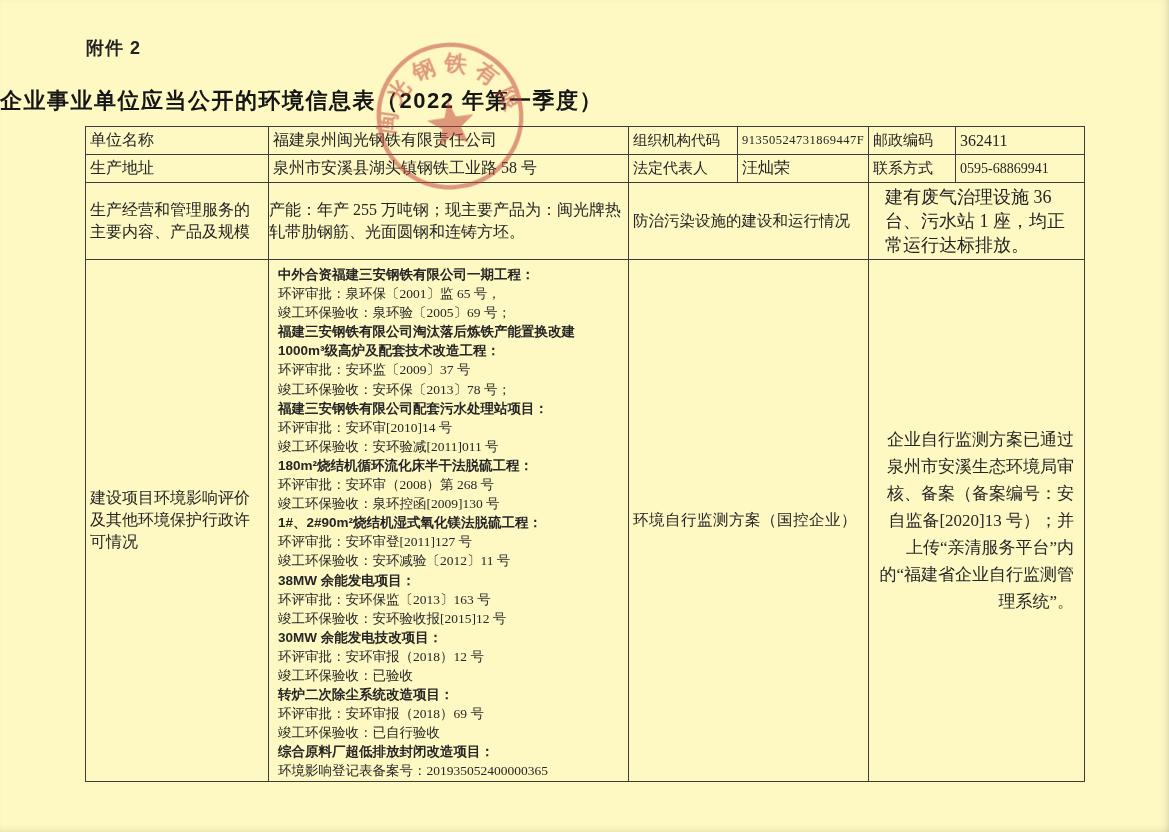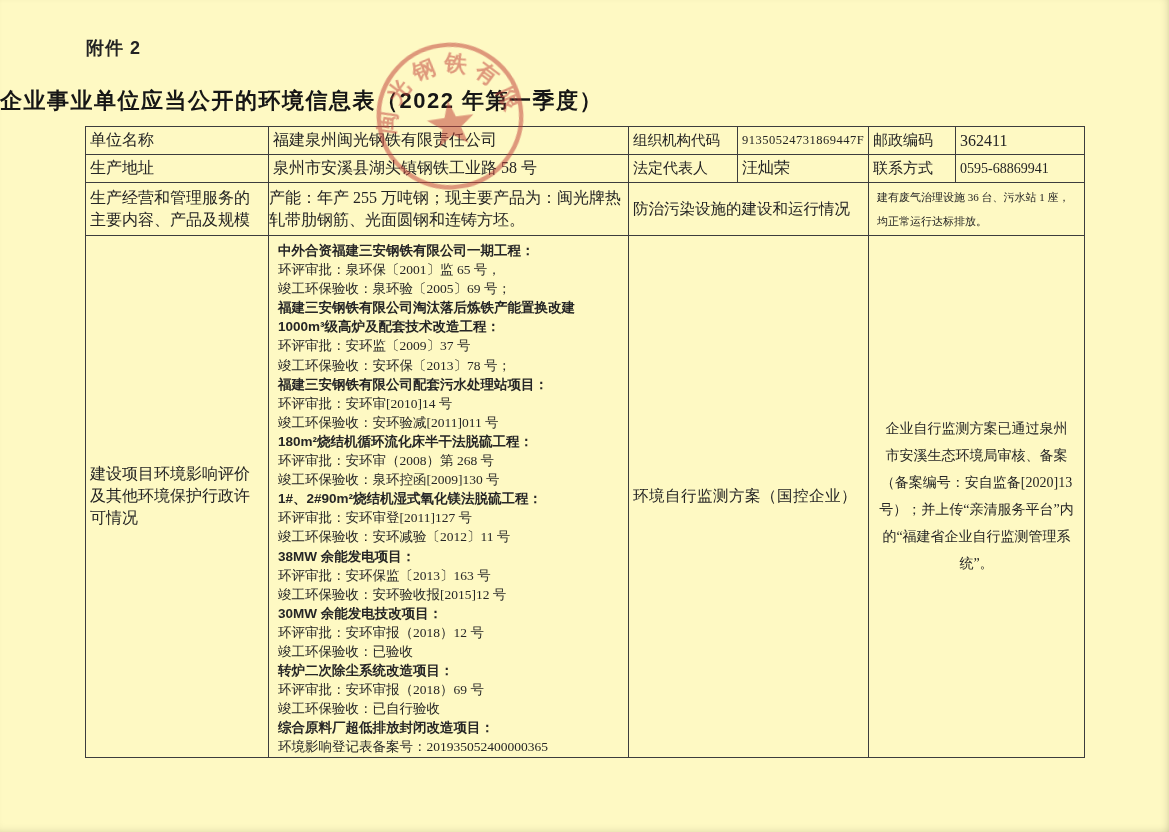--- a/index.html
+++ b/index.html
@@ -25,21 +25,21 @@
     border:1.4px solid #3d3d3d;vertical-align:middle;text-align:left;
     font-size:16px;padding:1px 4px;color:#242424;overflow:hidden;
   }
   td.code-value{font-size:12.5px;letter-spacing:.5px;margin-left:13px;}
   td.wrap-left{text-align:left;padding:2px 0;line-height:22px;}
   td.two-line{line-height:22px;}
   td.eia-cell{vertical-align:top;text-align:left;padding:5px 4px 0 9px;}
   .eia-line{font-size:13.5px;line-height:19.1px;white-space:nowrap;color:#262626;}
   .eia-line.bold{font-weight:700;font-family:"Liberation Sans","DejaVu Sans",sans-serif;}
   td.monitor-label{font-size:15.5px;letter-spacing:.5px;}
-  td.detail-cell{font-size:14px;line-height:27px;text-align:center;padding:0 10px;color:#262626;}
+  td.detail-cell{font-size:17px;line-height:27px;text-align:right;padding:0 10px;color:#262626;}
   .seal{
     position:absolute;left:372px;top:38px;width:156px;height:156px;
     opacity:.52;pointer-events:none;transform:rotate(-8deg);z-index:5;
     filter:blur(.4px);
   }
 </style>
 </head>
 <body>
 
 <div class="page">
@@ -71,21 +71,21 @@
       <td>泉州市安溪县湖头镇钢铁工业路 58 号</td>
       <td style="font-size:15px">法定代表人</td>
       <td>汪灿荣</td>
       <td style="font-size:15px">联系方式</td>
       <td style="font-size:14px">0595-68869941</td>
     </tr>
     <tr style="height:49px">
       <td class="two-line">生产经营和管理服务的主要内容、产品及规模</td>
       <td class="wrap-left">产能：年产 255 万吨钢；现主要产品为：闽光牌热轧带肋钢筋、光面圆钢和连铸方坯。</td>
       <td colspan="2" class="two-line" style="font-size:15.5px">防治污染设施的建设和运行情况</td>
-      <td colspan="2" class="wrap-left" style="font-size:11px;line-height:24px;padding:2px 8px">建有废气治理设施 36 台、污水站 1 座，均正常运行达标排放。</td>
+      <td colspan="2" class="wrap-left" style="font-size:18px;line-height:24px;padding:2px 16px">建有废气治理设施 36 台、污水站 1 座，均正常运行达标排放。</td>
     </tr>
     <tr style="height:520px">
       <td class="two-line">建设项目环境影响评价及其他环境保护行政许可情况</td>
       <td class="eia-cell">
 
       <div class="eia-line bold">中外合资福建三安钢铁有限公司一期工程：</div>
             <div class="eia-line">环评审批：泉环保〔2001〕监 65 号，</div>
             <div class="eia-line">竣工环保验收：泉环验〔2005〕69 号；</div>
             <div class="eia-line bold">福建三安钢铁有限公司淘汰落后炼铁产能置换改建</div>
             <div class="eia-line bold">1000m³级高炉及配套技术改造工程：</div>

